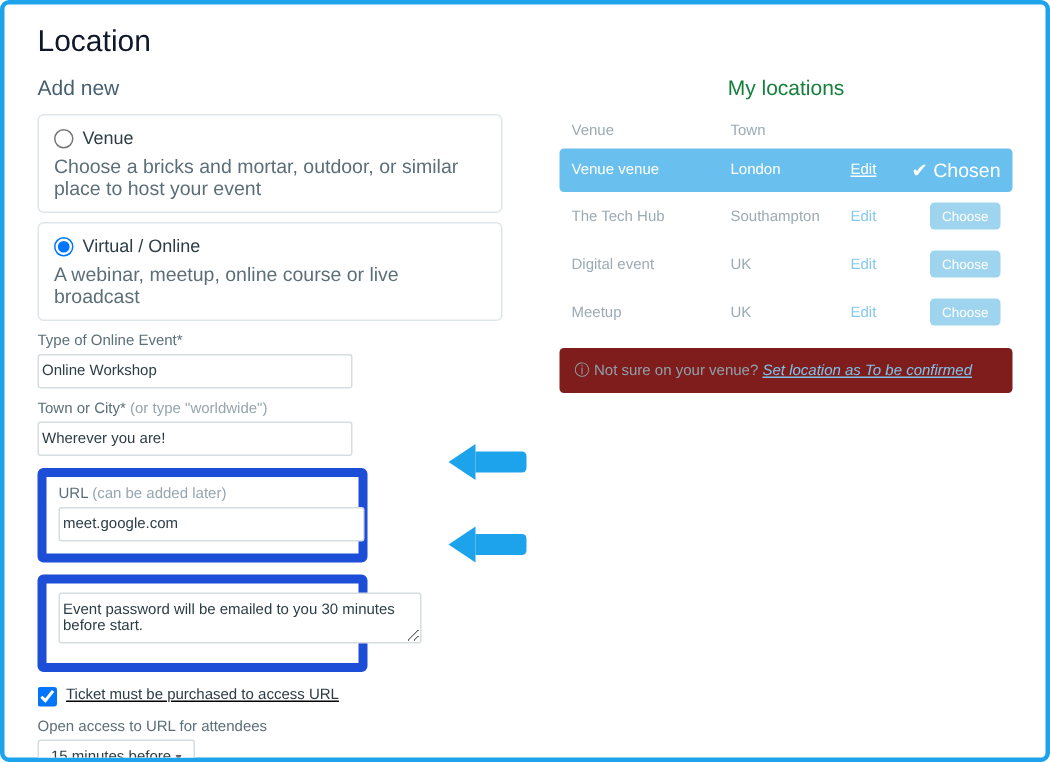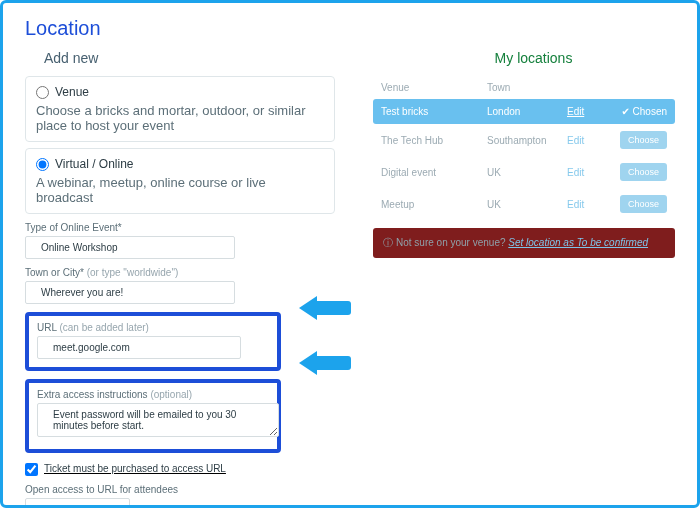--- a/index.html
+++ b/index.html
@@ -1,58 +1,58 @@
 <!DOCTYPE html>
 <html><head>
 <meta charset="utf-8">
 <style>
   * { box-sizing: border-box; margin: 0; padding: 0; }
   html, body { width: 700px; height: 508px; font-family: -apple-system, "Segoe UI", Arial, sans-serif; }
   .frame { width: 700px; height: 508px; border: 3px solid #1ca3ec; border-radius: 6px; background: #fff; overflow: hidden; position: relative; }
   .page { padding: 14px 22px 18px 22px; }
-  h1 { font-size: 20px; font-weight: 500; color: #1d4ed8; margin-bottom: 10px; }
+  h1 { font-size: 20px; font-weight: 500; color: #0f172a; margin-bottom: 10px; }
   .cols { display: flex; gap: 38px; }
   .left { width: 310px; }
   .right { flex: 1; }
-  h2 { font-size: 14px; font-weight: 500; color: #476070; margin-bottom: 10px; margin-left: 19px; }
+  h2 { font-size: 14px; font-weight: 500; color: #476070; margin-bottom: 10px; }
   .rightcol h2 { color: #15803d; text-align: center; }
   .card { border: 1px solid #dfe6e9; border-radius: 4px; padding: 8px 10px; margin-bottom: 6px; }
   .card .row { display: flex; align-items: center; gap: 6px; }
   .card input[type=radio] { margin: 0; }
   .card .title { font-size: 12px; color: #2d3d45; font-weight: 500; }
   .card .desc { font-size: 13px; color: #5c6f78; margin-top: 4px; }
   .field-label { font-size: 10px; color: #5c6f78; margin-top: 8px; margin-bottom: 3px; display: block; }
   .field-label .hint { color: #97a6ae; }
   .text-input, .textarea, .select-like {
     width: 210px; border: 1px solid #d6dde0; border-radius: 2px;
-    font-size: 10px; color: #2d3d45; padding: 5px 15px; background: #fff;
+    font-size: 10px; color: #2d3d45; padding: 5px 2px; background: #fff;
     font-family: inherit; resize: both;
   }
   .textarea { width: 240px; height: 34px; resize: both; }
-  .callout { border: 4px solid #1d4ed8; border-radius: 4px; padding: 6px 8px 8px 8px; margin-top: 8px; width: 256px; }
+  .callout { border: 6px solid #1d4ed8; border-radius: 4px; padding: 6px 8px 8px 8px; margin-top: 8px; width: 220px; }
   .callout .text-input { width: 204px; }
   .callout .textarea { width: 242px; }
   .chk-row { display: flex; align-items: flex-start; gap: 6px; margin-top: 10px; text-decoration: underline; }
   .chk-row .lbl { font-size: 10px; color: #2d3d45; }
   .select-like { width: auto; display: inline-block; padding: 5px 8px; cursor: pointer; }
   .select-like .caret { font-size: 8px; color: #666; margin-left: 3px; }
   .btn-primary { background: #1ca3ec; color: #fff; border: none; border-radius: 3px; font-size: 11px; padding: 7px 12px; margin-top: 14px; cursor: pointer; }
   
   .tbl { width: 100%; font-size: 10px; color: #9cabb3; }
   .tbl .thead { display: flex; padding: 6px 8px; color: #9cabb3; }
   .tbl .c-venue { flex: 1; }
   .tbl .c-town { width: 80px; }
   .tbl .c-edit { width: 40px; text-align: left; }
   .tbl .c-choose { width: 60px; text-align: right; }
   .tr { display: flex; align-items: center; padding: 7px 8px; }
   .tr.selected { background: #69c0ef; color: #fff; border-radius: 3px; }
   .tr.selected .c-edit { text-decoration: underline; }
   .tr .c-edit { color: #86c9ec; }
   .tr.selected .c-edit { color: #fff; }
-  .chosen-badge { font-size: 10px; }
+  .chosen-badge { font-size: 13px; }
   .choose-btn { background: #9fd4ef; color: #fff; border: none; border-radius: 3px; font-size: 9px; padding: 4px 8px; cursor: pointer; }
   .info-box { background: #7f1d1d; border-radius: 3px; padding: 8px 10px; font-size: 10px; color: #8fa0a9; margin-top: 8px; }
   .info-box .link { color: #7ec4e9; text-decoration: underline; font-style: italic; }
   .info-box .icon { margin-right: 3px; }
   
   .arrow { position: absolute; display: flex; align-items: center; }
   .arrow .head { width: 0; height: 0; border-top: 12px solid transparent; border-bottom: 12px solid transparent; border-right: 18px solid #1ca3ec; }
   .arrow .shaft { width: 34px; height: 14px; background: #1ca3ec; border-radius: 0 3px 3px 0; }
 </style>
 </head>
@@ -91,23 +91,20 @@
         <input class="text-input" value="Wherever you are!" style="">
 
         <div class="callout">
           <label class="field-label" style="margin-top:0">
             <span>URL </span><span class="hint">(can be added later)</span>
           </label>
           <input class="text-input" value="meet.google.com" style="">
         </div>
 
         <div class="callout">
-          <label class="field-label" style="margin-top:0">
-            <span>Extra access instructions </span><span class="hint">(optional)</span>
-          </label>
           <textarea class="textarea" style="">Event password will be emailed to you 30 minutes before start.</textarea>
         </div>
 
         <div class="chk-row">
           <input type="checkbox" checked="" style="">
           <span class="lbl">Ticket must be purchased to access URL</span>
         </div>
 
         <label class="field-label">Open access to URL for attendees</label>
         <div class="select-like">
@@ -123,21 +120,21 @@
         <h2>My locations</h2>
         <div class="tbl">
           <div class="thead">
             <div class="c-venue">Venue</div>
             <div class="c-town">Town</div>
             <div class="c-edit"></div>
             <div class="c-choose"></div>
           </div>
           <div id="rows">
               <div class="tr selected">
-                <div class="c-venue">Test bricks</div>
+                <div class="c-venue">Venue venue</div>
                 <div class="c-town">London</div>
                 <div class="c-edit">Edit</div>
                 <div class="c-choose"><span class="chosen-badge">✔ Chosen</span></div>
               </div>
               <div class="tr">
                 <div class="c-venue">The Tech Hub</div>
                 <div class="c-town">Southampton</div>
                 <div class="c-edit">Edit</div>
                 <div class="c-choose"><button class="choose-btn">Choose</button></div>
               </div>

